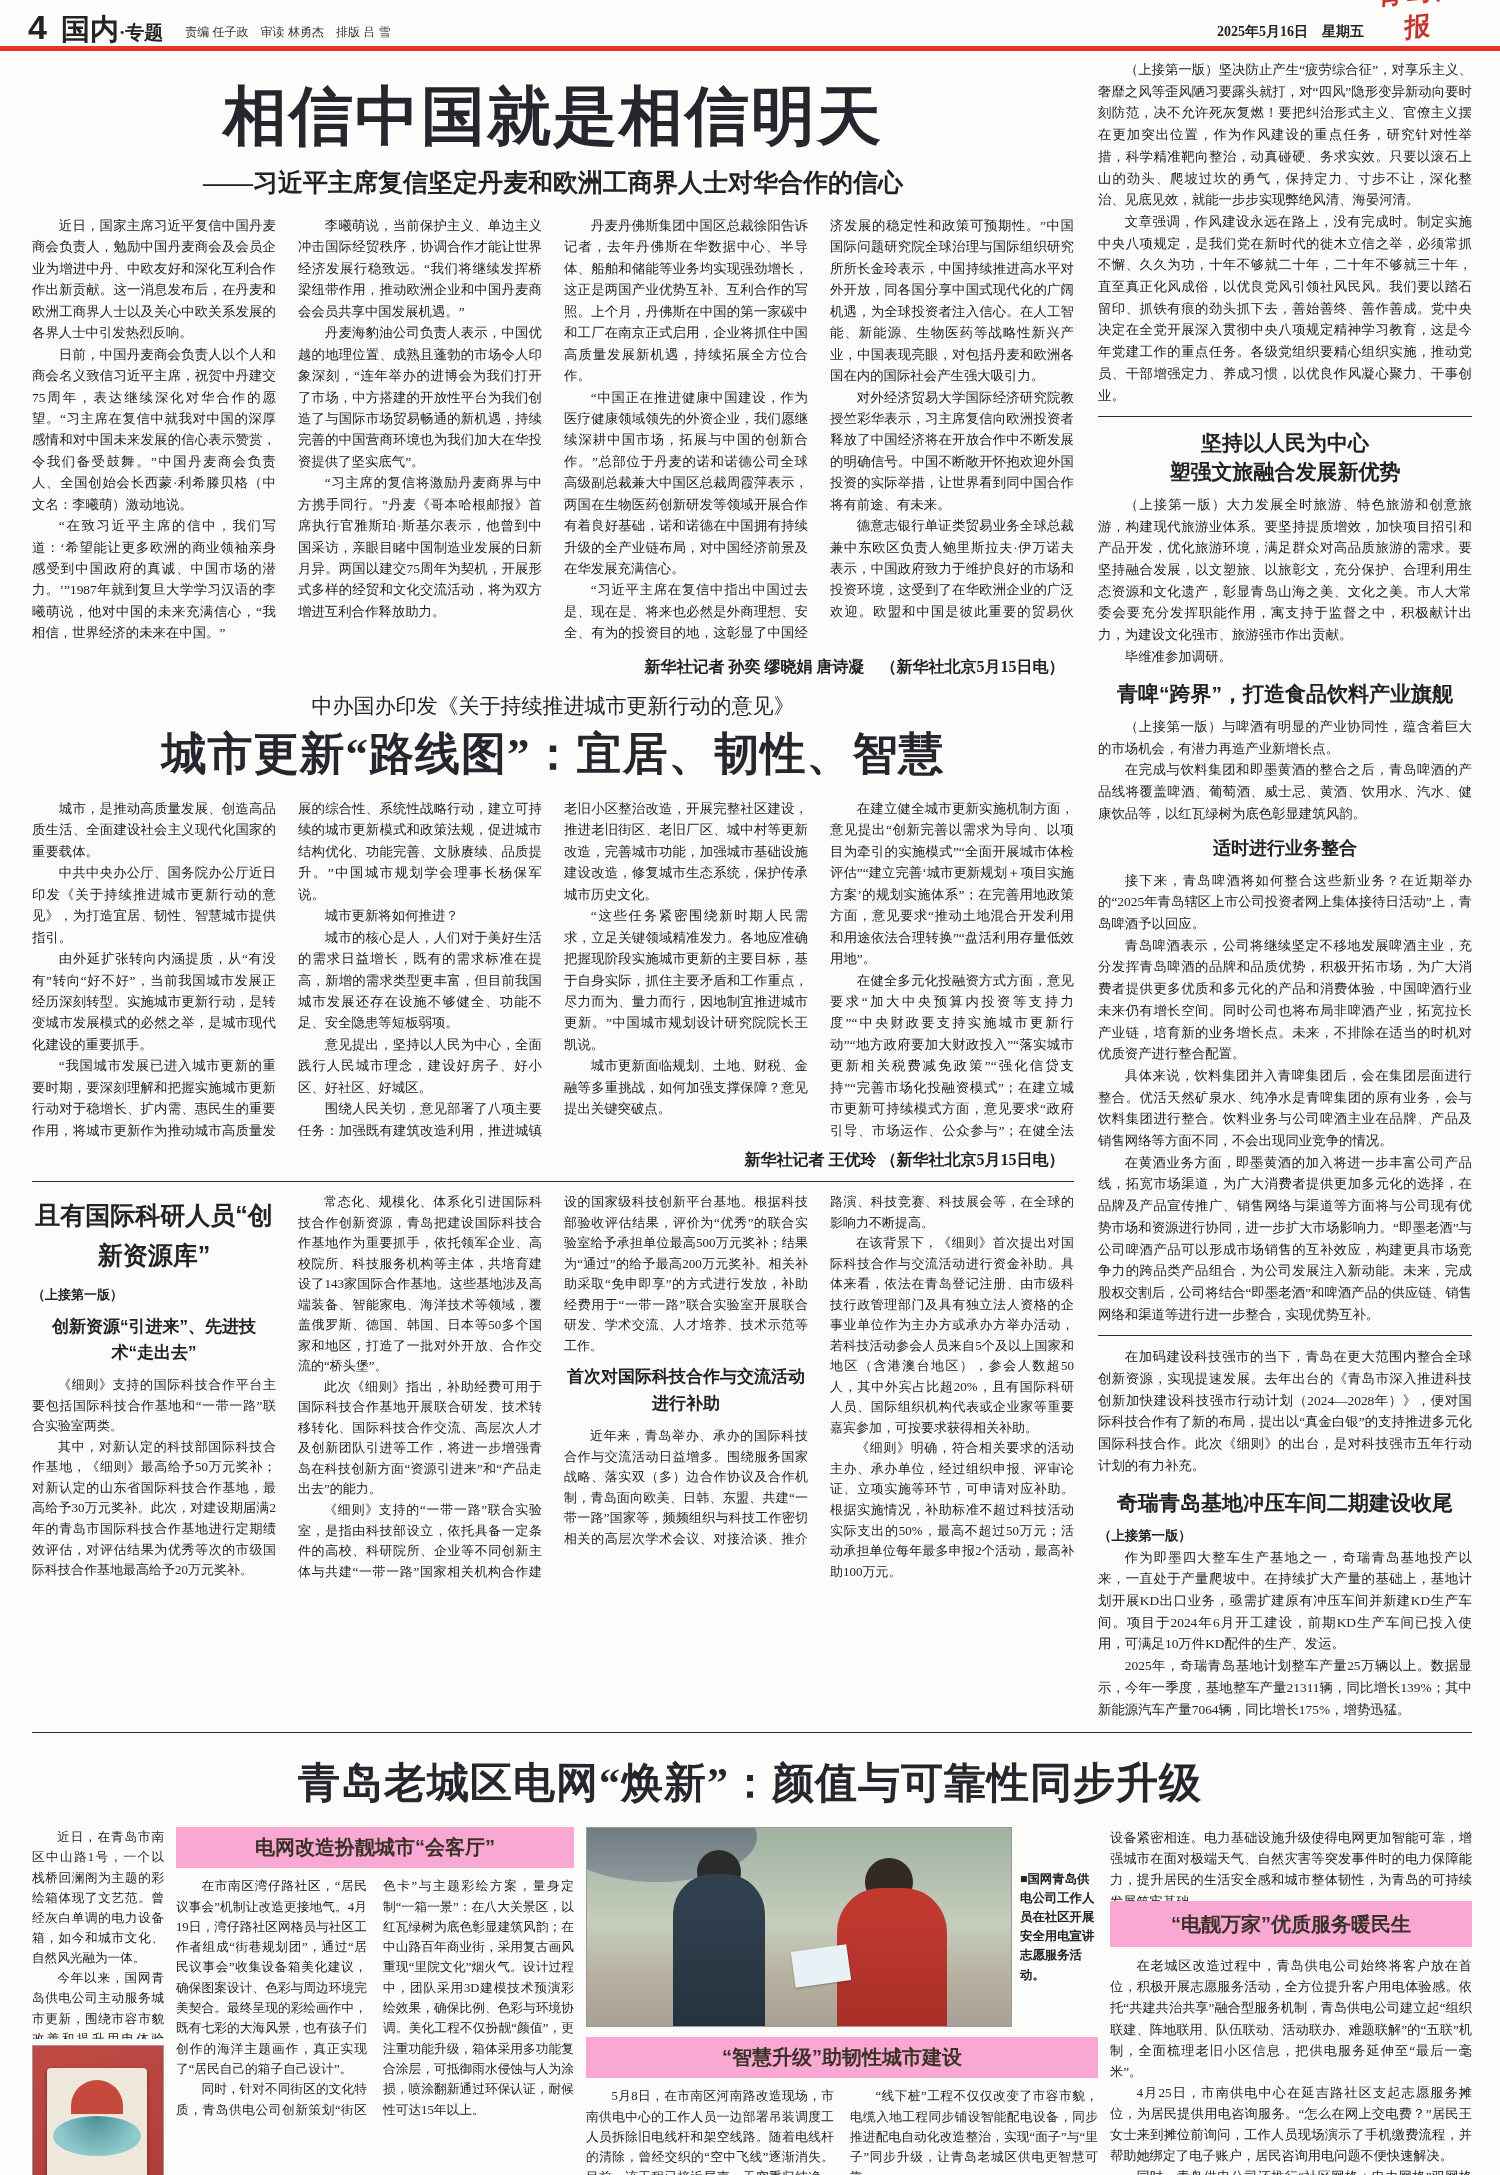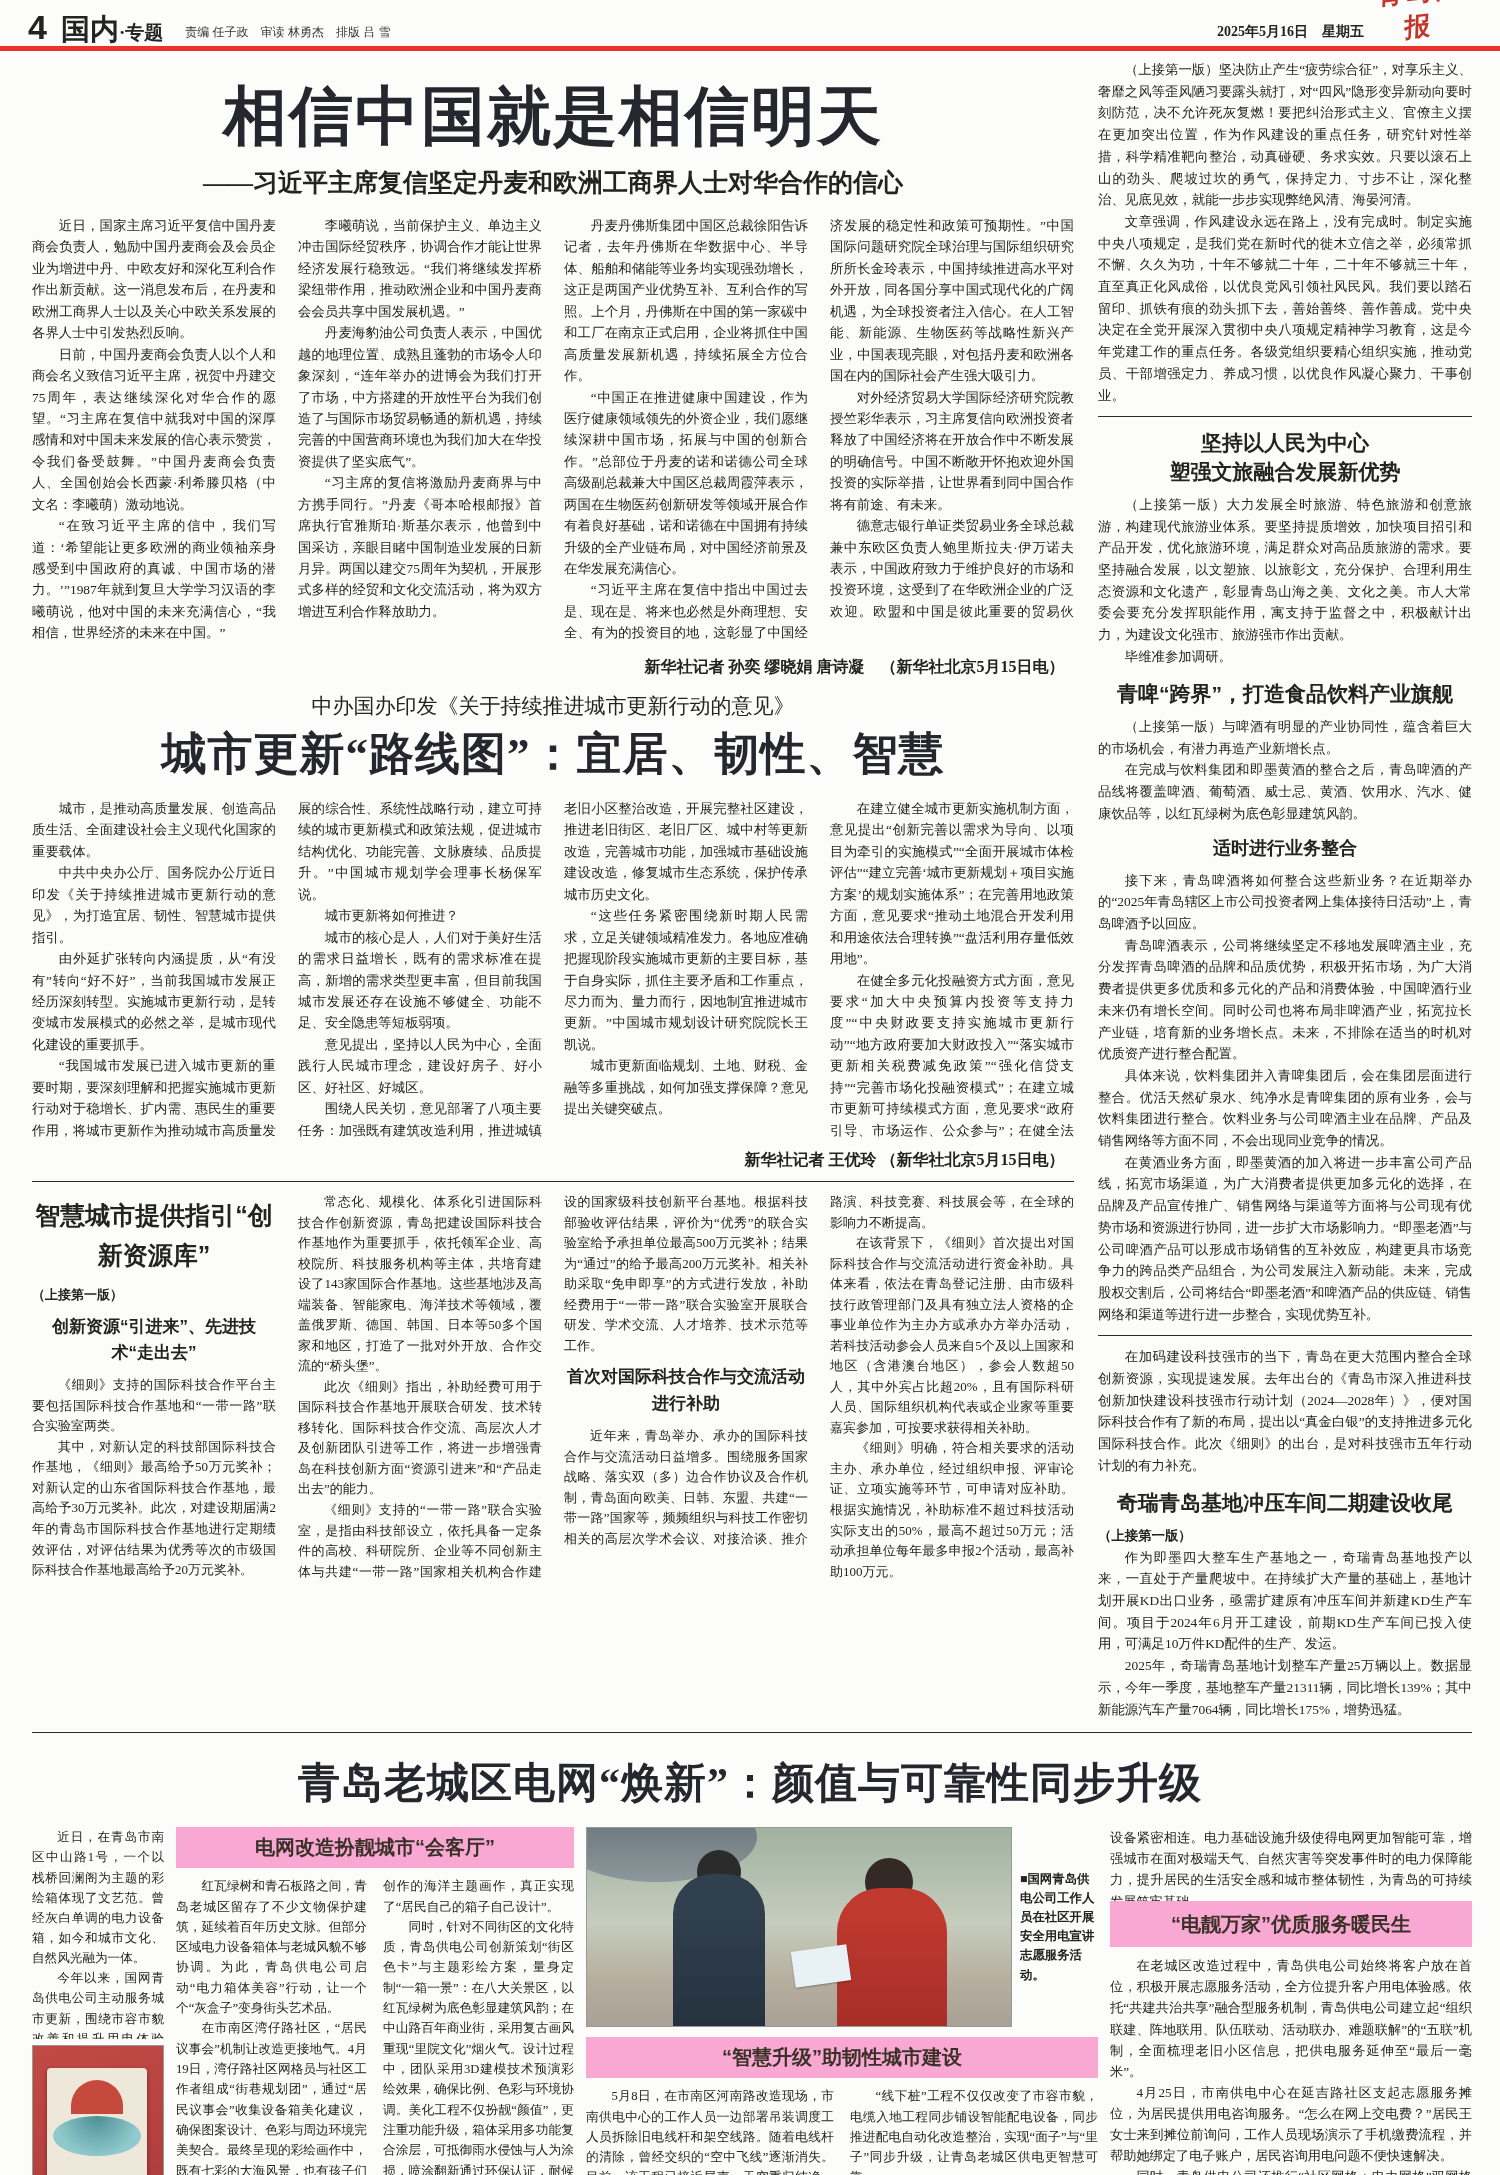--- a/index.html
+++ b/index.html
@@ -139,21 +139,21 @@
             <p>在建立健全城市更新实施机制方面，意见提出“创新完善以需求为导向、以项目为牵引的实施模式”“全面开展城市体检评估”“建立完善‘城市更新规划＋项目实施方案’的规划实施体系”；在完善用地政策方面，意见要求“推动土地混合开发利用和用途依法合理转换”“盘活利用存量低效用地”。</p>
             <p>在健全多元化投融资方式方面，意见要求“加大中央预算内投资等支持力度”“中央财政要支持实施城市更新行动”“地方政府要加大财政投入”“落实城市更新相关税费减免政策”“强化信贷支持”“完善市场化投融资模式”；在建立城市更新可持续模式方面，意见要求“政府引导、市场运作、公众参与”；在健全法规标准方面，意见要求“加快推进城市更新相关立法工作”“完善适用于城市更新的技术标准”。</p>
           </div>
         <p class="byline">新华社记者 王优玲 （新华社北京5月15日电）</p>
       </div>
 
       <hr class="rule">
 
       <div>
         <div class="cols a3-body">
-          <p class="a3-title">智慧城市提供指引“创新资源库”</p>
+          <p class="a3-title">且有国际科研人员“创新资源库”</p>
           <p class="a3-note">（上接第一版）</p>
           <p class="a3-sub">创新资源“引进来”、先进技术“走出去”</p>
           <span><p>《细则》支持的国际科技合作平台主要包括国际科技合作基地和“一带一路”联合实验室两类。</p><p>其中，对新认定的科技部国际科技合作基地，《细则》最高给予50万元奖补；对新认定的山东省国际科技合作基地，最高给予30万元奖补。此次，对建设期届满2年的青岛市国际科技合作基地进行定期绩效评估，对评估结果为优秀等次的市级国际科技合作基地最高给予20万元奖补。</p><p>常态化、规模化、体系化引进国际科技合作创新资源，青岛把建设国际科技合作基地作为重要抓手，依托领军企业、高校院所、科技服务机构等主体，共培育建设了143家国际合作基地。这些基地涉及高端装备、智能家电、海洋技术等领域，覆盖俄罗斯、德国、韩国、日本等50多个国家和地区，打造了一批对外开放、合作交流的“桥头堡”。</p><p>此次《细则》指出，补助经费可用于国际科技合作基地开展联合研发、技术转移转化、国际科技合作交流、高层次人才及创新团队引进等工作，将进一步增强青岛在科技创新方面“资源引进来”和“产品走出去”的能力。</p><p>《细则》支持的“一带一路”联合实验室，是指由科技部设立，依托具备一定条件的高校、科研院所、企业等不同创新主体与共建“一带一路”国家相关机构合作建设的国家级科技创新平台基地。根据科技部验收评估结果，评价为“优秀”的联合实验室给予承担单位最高500万元奖补；结果为“通过”的给予最高200万元奖补。相关补助采取“免申即享”的方式进行发放，补助经费用于“一带一路”联合实验室开展联合研发、学术交流、人才培养、技术示范等工作。</p></span>
           <p class="a3-sub">首次对国际科技合作与交流活动进行补助</p>
           <span><p>近年来，青岛举办、承办的国际科技合作与交流活动日益增多。围绕服务国家战略、落实双（多）边合作协议及合作机制，青岛面向欧美、日韩、东盟、共建“一带一路”国家等，频频组织与科技工作密切相关的高层次学术会议、对接洽谈、推介路演、科技竞赛、科技展会等，在全球的影响力不断提高。</p><p>在该背景下，《细则》首次提出对国际科技合作与交流活动进行资金补助。具体来看，依法在青岛登记注册、由市级科技行政管理部门及具有独立法人资格的企事业单位作为主办方或承办方举办活动，若科技活动参会人员来自5个及以上国家和地区（含港澳台地区），参会人数超50人，其中外宾占比超20%，且有国际科研人员、国际组织机构代表或企业家等重要嘉宾参加，可按要求获得相关补助。</p><p>《细则》明确，符合相关要求的活动主办、承办单位，经过组织申报、评审论证、立项实施等环节，可申请对应补助。根据实施情况，补助标准不超过科技活动实际支出的50%，最高不超过50万元；活动承担单位每年最多申报2个活动，最高补助100万元。</p></span>
         </div>
       </div>
     </div>
 
     <div class="rail">
@@ -206,21 +206,20 @@
           <div class="paintbox"></div>
           <div class="arch"></div>
           <div class="wave"></div>
         </div>
 
       </div>
 
       <div class="g-box1">
         <p class="boxh">电网改造扮靓城市“会客厅”</p>
         <div class="cols2">
-            <p>红瓦绿树和青石板路之间，青岛老城区留存了不少文物保护建筑，延续着百年历史文脉。但部分区域电力设备箱体与老城风貌不够协调。为此，青岛供电公司启动“电力箱体美容”行动，让一个个“灰盒子”变身街头艺术品。</p>
             <p>在市南区湾仔路社区，“居民议事会”机制让改造更接地气。4月19日，湾仔路社区网格员与社区工作者组成“街巷规划团”，通过“居民议事会”收集设备箱美化建议，确保图案设计、色彩与周边环境完美契合。最终呈现的彩绘画作中，既有七彩的大海风景，也有孩子们创作的海洋主题画作，真正实现了“居民自己的箱子自己设计”。</p>
             <p>同时，针对不同街区的文化特质，青岛供电公司创新策划“街区色卡”与主题彩绘方案，量身定制“一箱一景”：在八大关景区，以红瓦绿树为底色彰显建筑风韵；在中山路百年商业街，采用复古画风重现“里院文化”烟火气。设计过程中，团队采用3D建模技术预演彩绘效果，确保比例、色彩与环境协调。美化工程不仅扮靓“颜值”，更注重功能升级，箱体采用多功能复合涂层，可抵御雨水侵蚀与人为涂损，喷涂翻新通过环保认证，耐候性可达15年以上。</p>
           </div>
       </div>
 
       <div class="g-center">
         <div class="photo-row">
           <div class="news-photo">
             <div class="np-umbrella"></div>
             <div class="np-head1"></div>

